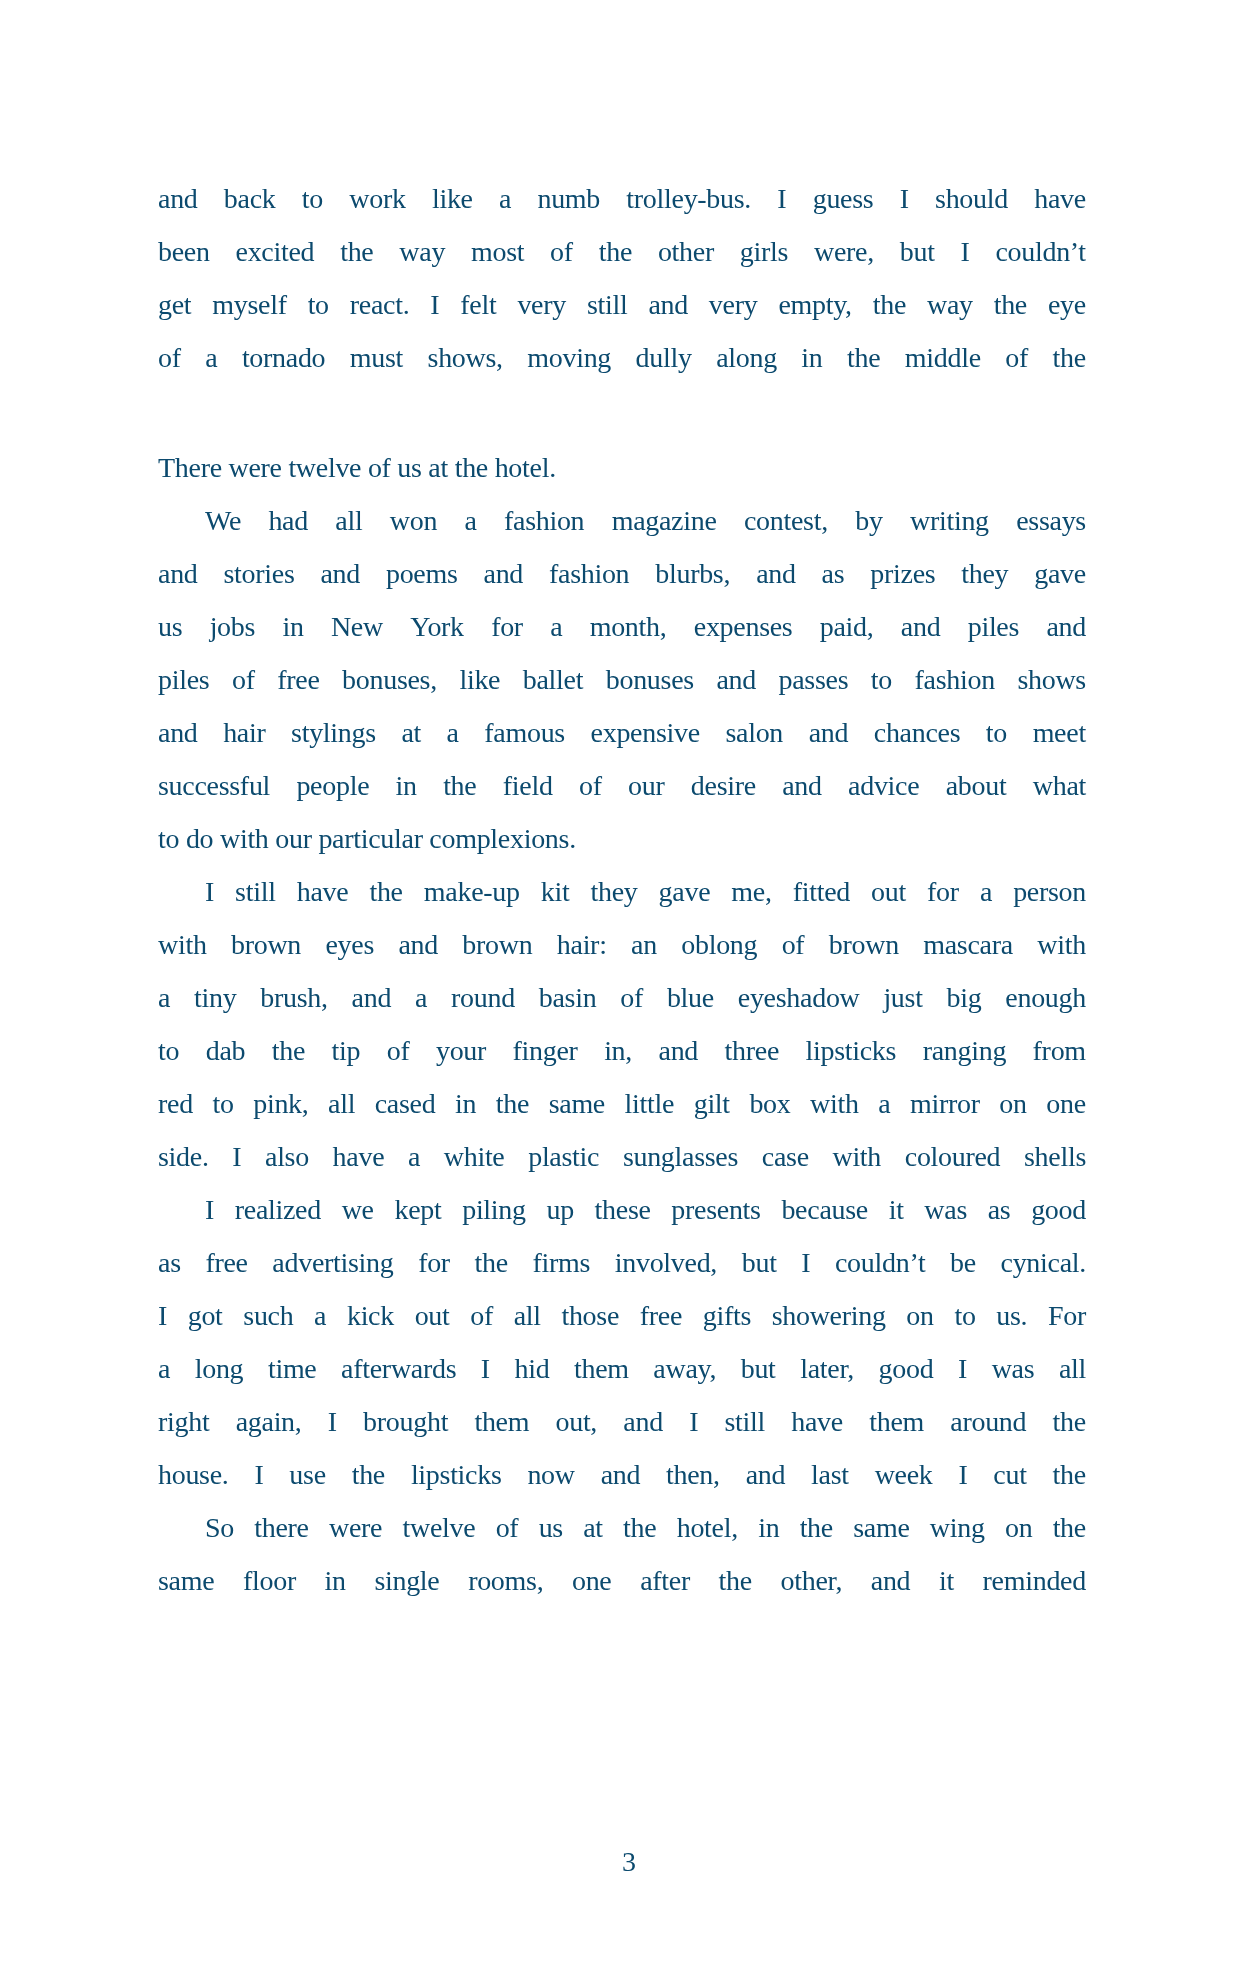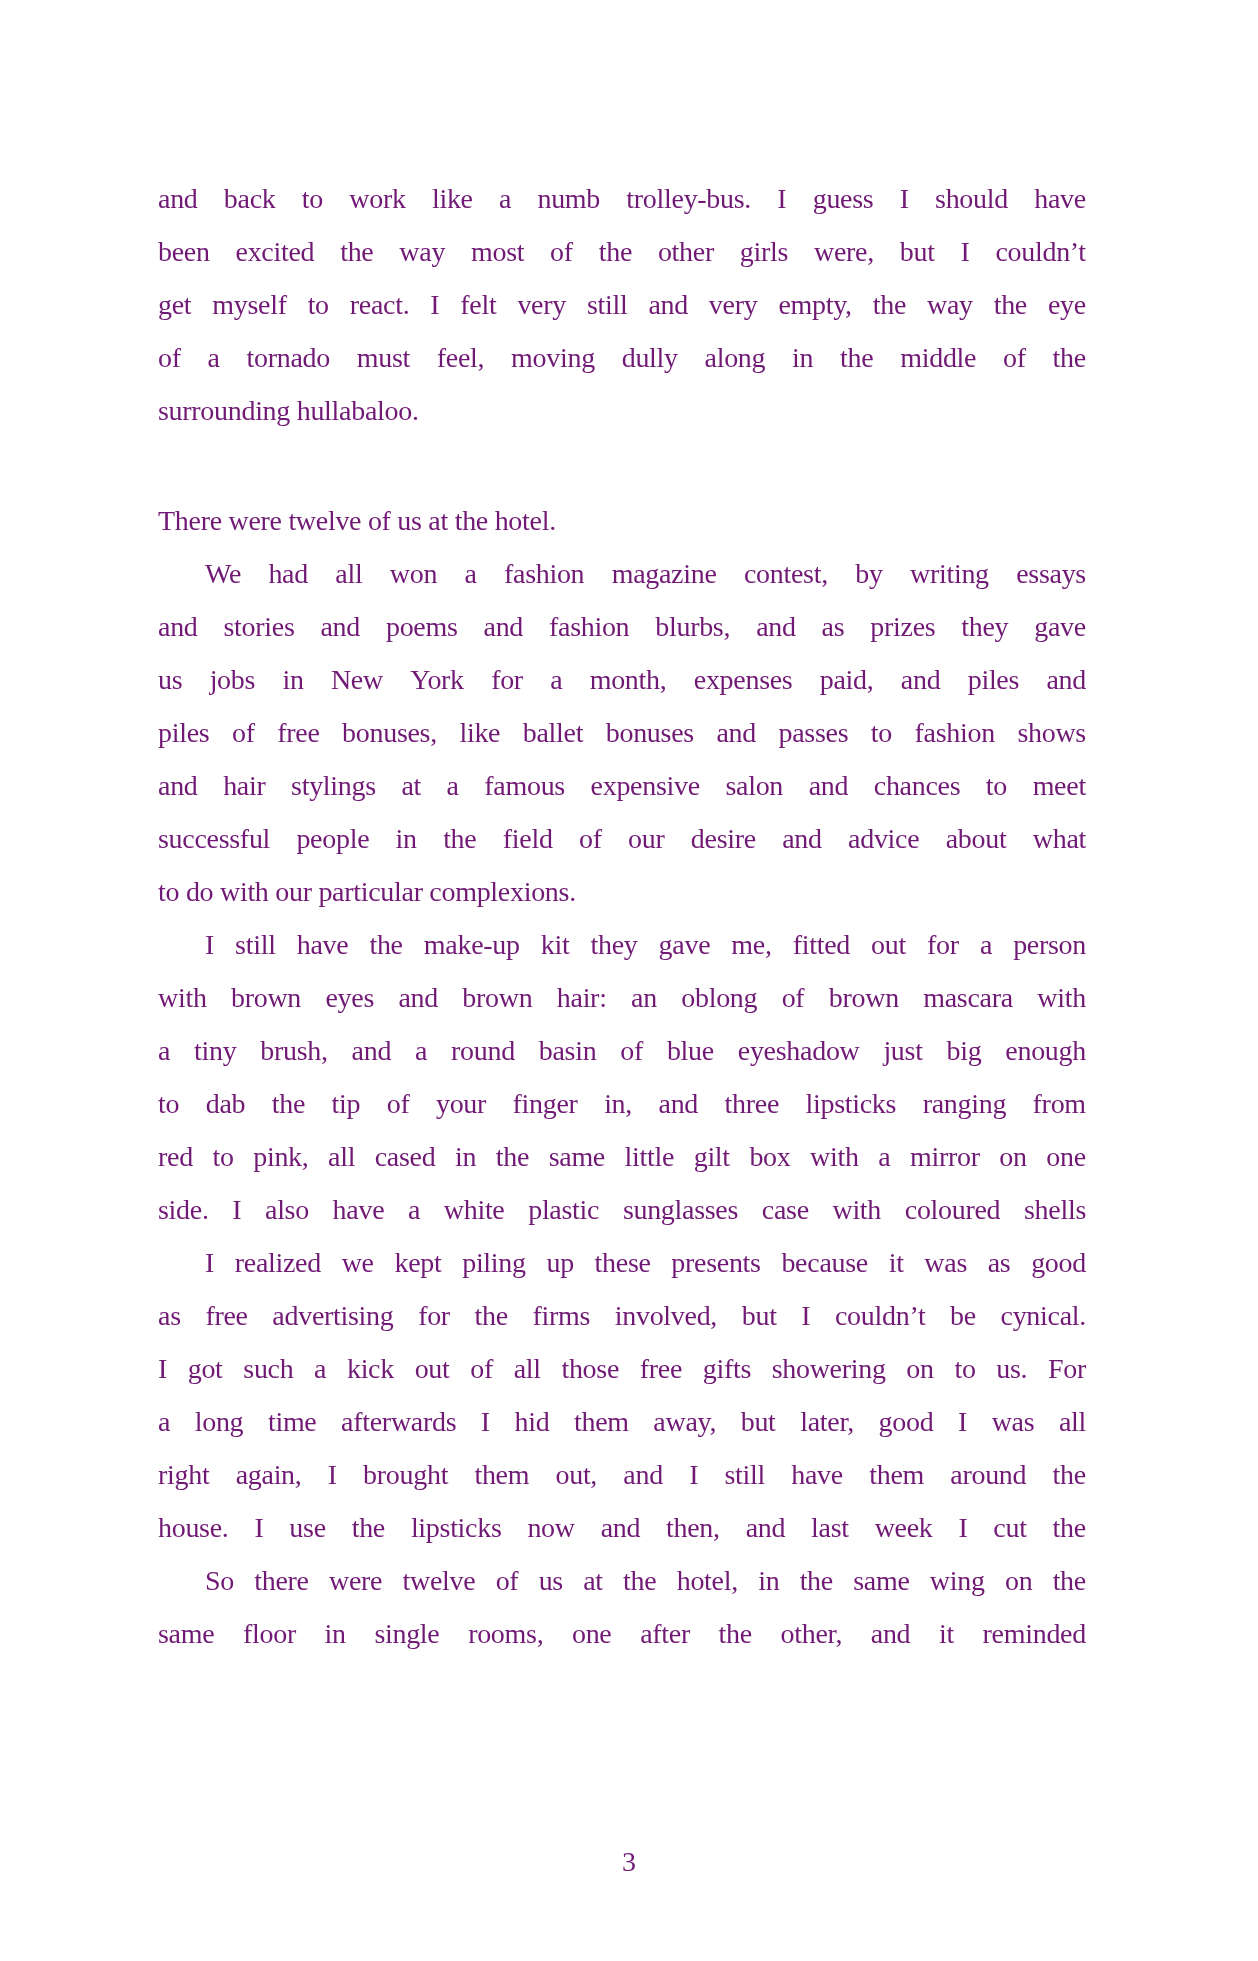--- a/index.html
+++ b/index.html
@@ -7,21 +7,21 @@
     padding: 0;
     background: #ffffff;
   }
   .page {
     position: relative;
     width: 1258px;
     height: 1961px;
     background: #ffffff;
     overflow: hidden;
     font-family: "Liberation Serif", "DejaVu Serif", serif;
-    color: #701a75;
+    color: #0c4a6e;
   }
   .text-block {
     position: absolute;
     left: 158px;
     top: 172px;
     width: 928px;
     font-size: 28px;
     line-height: 53px;
     letter-spacing: -0.3px;
   }
@@ -96,31 +96,30 @@
           <span class="word">the</span>
           <span class="word">way</span>
           <span class="word">the</span>
           <span class="word">eye</span>
         </div>
         <div class="line justify">
           <span class="word">of</span>
           <span class="word">a</span>
           <span class="word">tornado</span>
           <span class="word">must</span>
-          <span class="word">feel,</span>
+          <span class="word">shows,</span>
           <span class="word">moving</span>
           <span class="word">dully</span>
           <span class="word">along</span>
           <span class="word">in</span>
           <span class="word">the</span>
           <span class="word">middle</span>
           <span class="word">of</span>
           <span class="word">the</span>
         </div>
-        <div class="line">surrounding hullabaloo.</div>
       </div>
       <div class="paragraph space-before">
         <div class="line">There were twelve of us at the hotel.</div>
       </div>
       <div class="paragraph">
         <div class="line justify indent">
           <span class="word">We</span>
           <span class="word">had</span>
           <span class="word">all</span>
           <span class="word">won</span>

